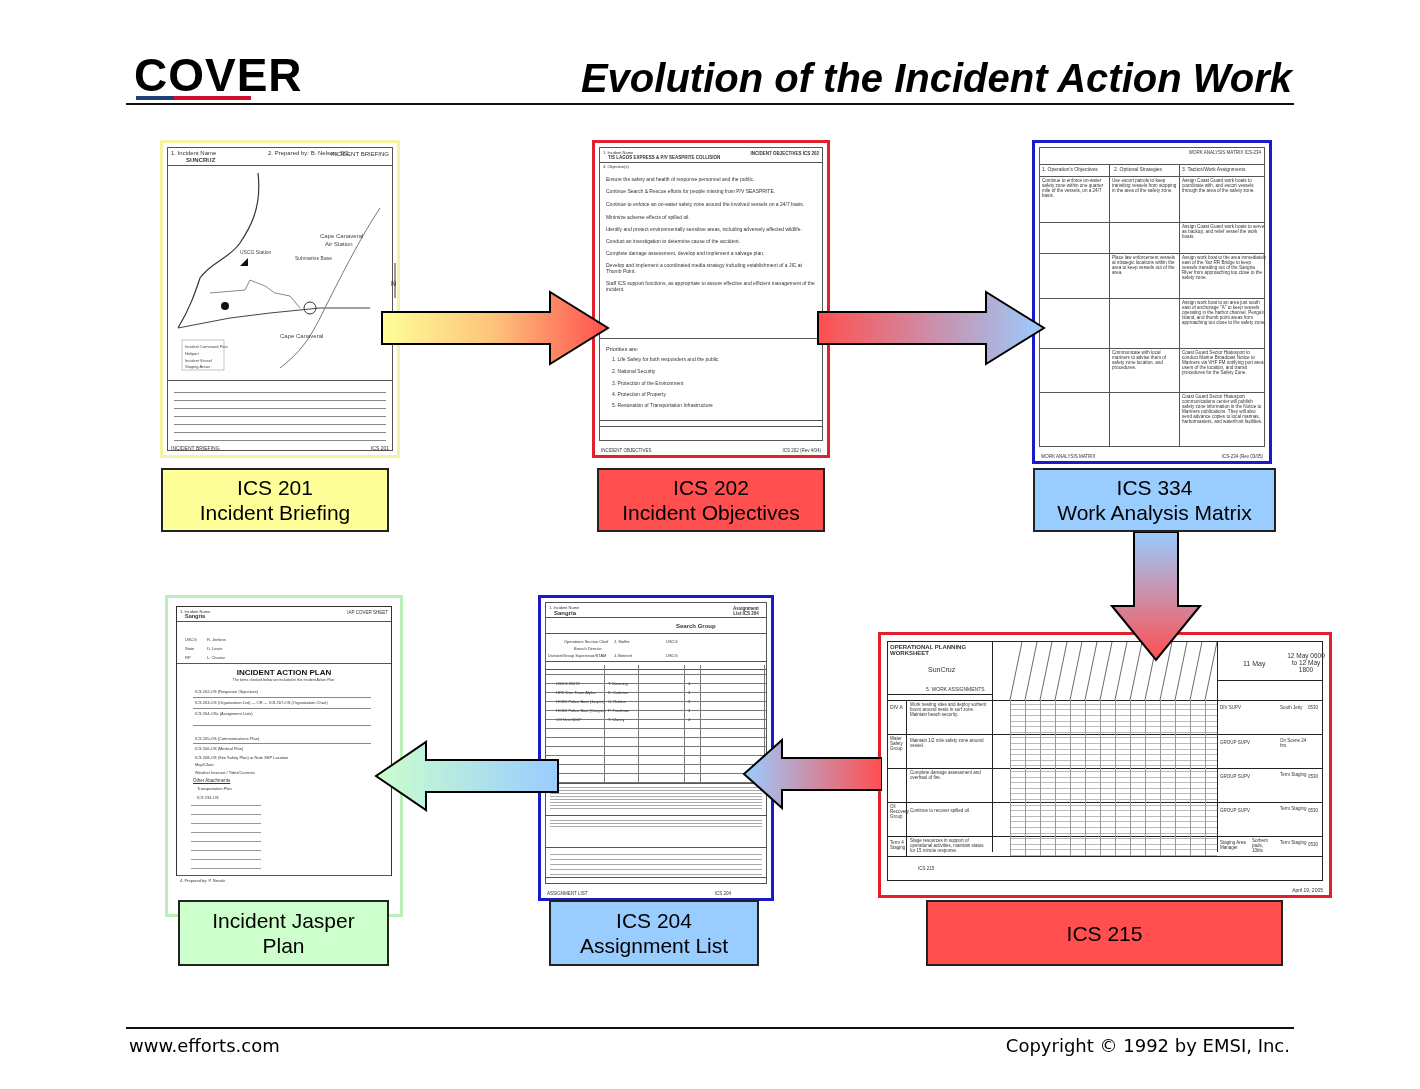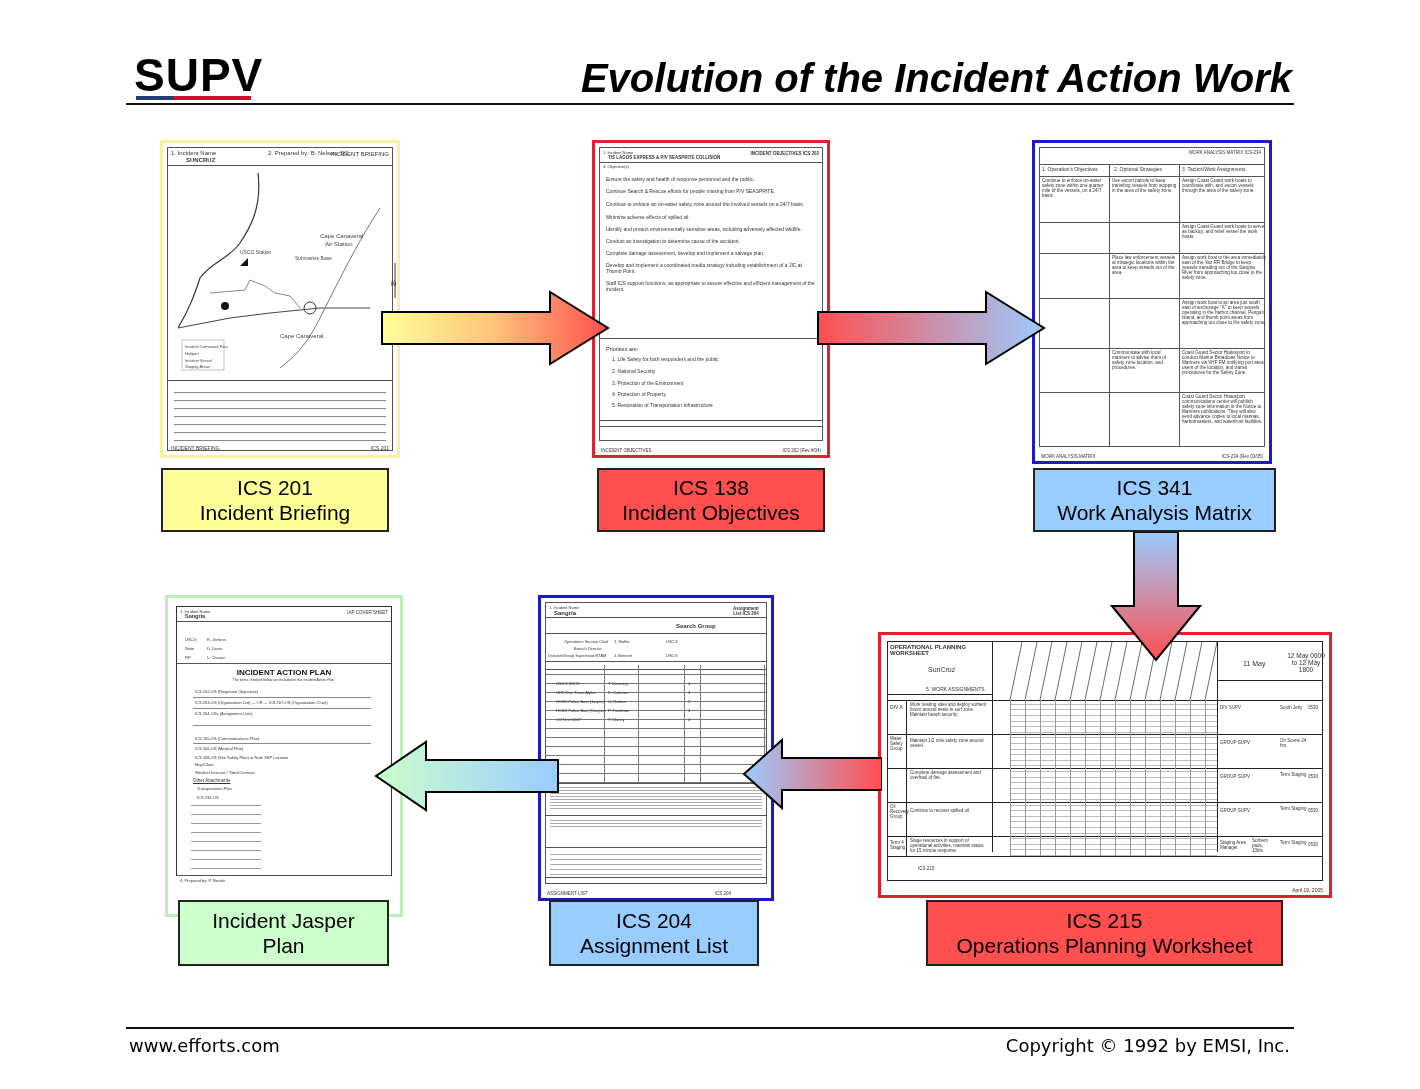--- a/index.html
+++ b/index.html
@@ -20,21 +20,21 @@
   .doc .line { position: absolute; left: 6px; right: 6px; height: 1px; background: #888; }
 
   .label { position: absolute; border: 2px solid #222; text-align: center; font-size: 21px; line-height: 25px; display: flex; flex-direction: column; justify-content: center; align-items: center; }
 
   .arrow { position: absolute; }
   svg { display: block; }
 </style>
 </head>
 <body>
 
-<div class="logo">SUPV</div>
+<div class="logo">COVER</div>
 <div class="logo-bar"></div>
 <div class="title">Evolution of the Incident Action Work</div>
 <div class="rule-top"></div>
 
 <div class="doc" style="left:160px;top:140px;width:240px;height:318px;border-color:#f6f3a0;">
   <div class="inner" style="border-color:#555;">
     <div class="txt" style="left:3px;top:2px;">1. Incident Name</div>
     <div class="txt" style="left:18px;top:9px;font-weight:bold;">SUNCRUZ</div>
     <div class="txt" style="left:100px;top:2px;">2. Prepared by: B. Nelson, SC</div>
     <div class="txt" style="right:3px;top:3px;">INCIDENT BRIEFING</div>
@@ -336,30 +336,29 @@
     </linearGradient>
   </defs>
   <polygon points="184,20 52,20 52,2 2,36 52,70 52,52 184,52" fill="url(#g5)" stroke="#000" stroke-width="2"></polygon>
 </svg>
 
 <div class="label" style="left:161px;top:468px;width:228px;height:64px;background:#ffff99;">
   <span>ICS 201</span>
   <span>Incident Briefing</span>
 </div>
 <div class="label" style="left:597px;top:468px;width:228px;height:64px;background:#ff4f4f;">
-  <span>ICS 138</span>
+  <span>ICS 202</span>
   <span>Incident Objectives</span>
 </div>
 <div class="label" style="left:1033px;top:468px;width:243px;height:64px;background:#99ccff;">
-  <span>ICS 341</span>
+  <span>ICS 334</span>
   <span>Work Analysis Matrix</span>
 </div>
 <div class="label" style="left:926px;top:900px;width:357px;height:66px;background:#ff4f4f;">
   <span>ICS 215</span>
-  <span>Operations Planning Worksheet</span>
 </div>
 <div class="label" style="left:549px;top:900px;width:210px;height:66px;background:#99ccff;">
   <span>ICS 204</span>
   <span>Assignment List</span>
 </div>
 <div class="label" style="left:178px;top:900px;width:211px;height:66px;background:#ccffcc;">
   <span>Incident Jasper</span>
   <span>Plan</span>
 </div>
 

